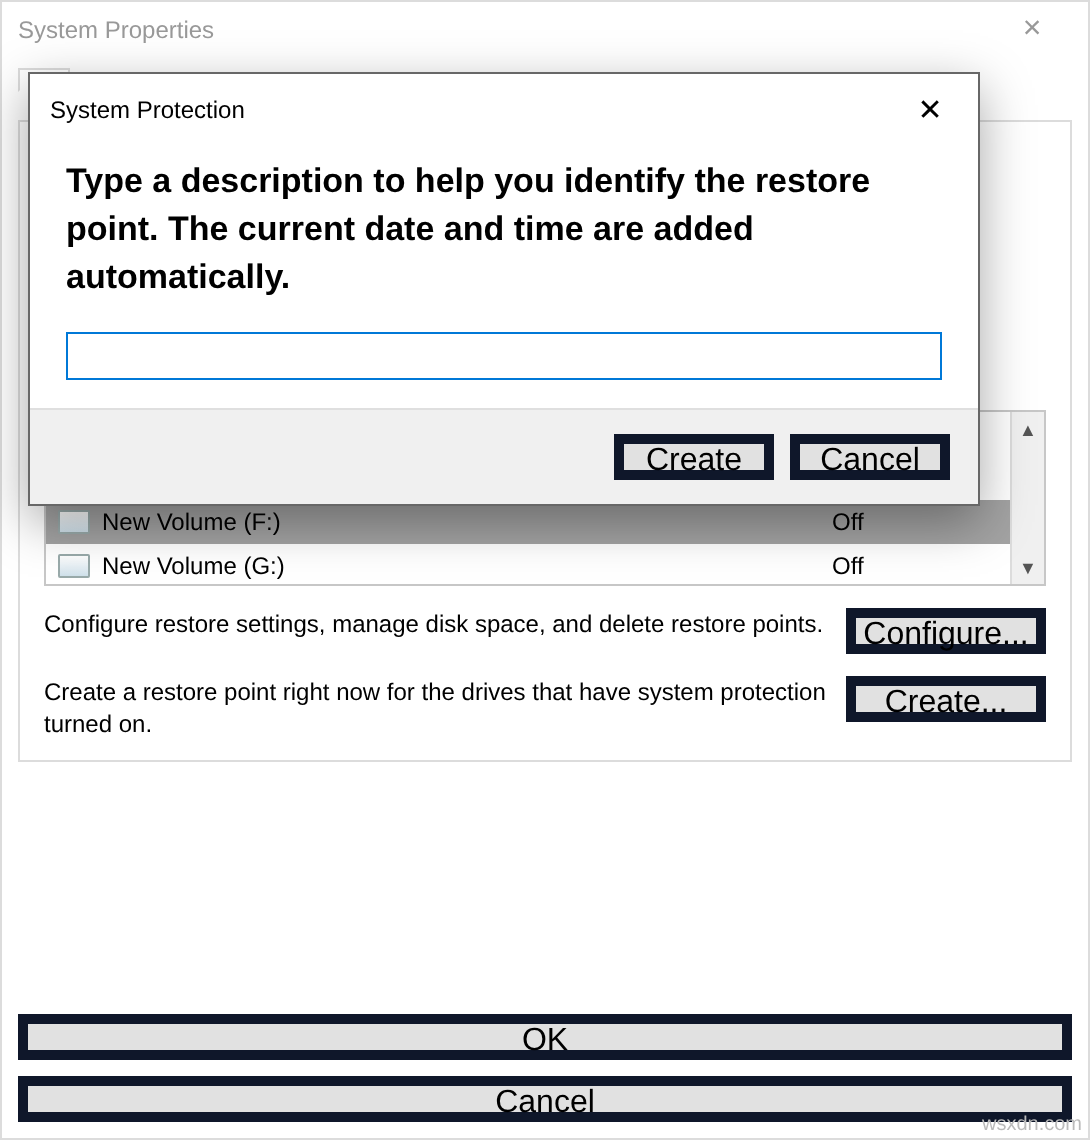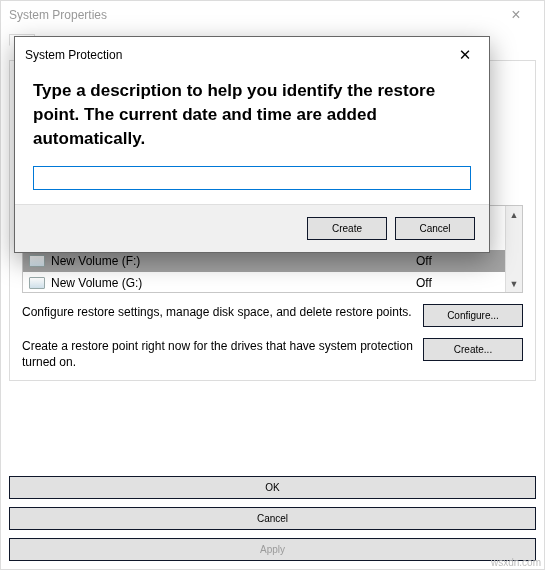--- a/index.html
+++ b/index.html
@@ -19,21 +19,21 @@
     .drive-row { display: flex; align-items: center; height: 22px; padding: 0 6px; }
     .drive-row.sel { background: #a3a3a3; }
     .drive-icon { width: 16px; height: 12px; background: linear-gradient(#fff,#cfe0ea); border: 1px solid #9aa; border-radius: 1px; margin-right: 6px; }
     .drive-name { flex: 1; }
     .drive-status { width: 100px; }
     .scrollbar { position: absolute; right: 0; top: 0; bottom: 0; width: 17px; background: #f0f0f0; border-left: 1px solid #dcdcdc; display: flex; flex-direction: column; justify-content: space-between; align-items: center; }
     .sb-btn { width: 15px; height: 17px; display: flex; align-items: center; justify-content: center; font-size: 9px; color: #555; }
 
     .section { display: flex; align-items: flex-start; margin-top: 11px; gap: 10px; }
     .section .txt { flex: 1; font-size: 12px; line-height: 1.35; }
-    .win-btn { min-width: 100px; height: 23px; background: #e1e1e1; border: 1px solid #0f172a; font-size: 10px; cursor: default; }
+    .win-btn { min-width: 100px; height: 23px; background: #e1e1e1; border: 5px solid #0f172a; font-size: 16px; cursor: default; }
     .win-btn.disabled { color: #9b9b9b; }
 
     .bottom-bar { position: absolute; left: 8px; right: 8px; bottom: 8px; display: flex; justify-content: flex-end; gap: 8px; padding-top: 10px; flex-direction: column; }
     .bottom-bar .win-btn { min-width: 86px; }
 
     
     .dialog { position: absolute; left: 14px; top: 36px; width: 476px; background: #fff; border: 1px solid #676767; box-shadow: 0 8px 24px rgba(0,0,0,.35); z-index: 10; }
     .dlg-titlebar { display: flex; justify-content: space-between; align-items: center; padding: 8px 10px; font-size: 12px; }
     .dlg-close { width: 28px; height: 20px; display: flex; align-items: center; justify-content: center; font-size: 15px; }
     .dlg-body { padding: 6px 18px 14px 18px; }
@@ -95,21 +95,20 @@
     <div class="section">
       <div class="txt">Create a restore point right now for the drives that have system protection turned on.</div>
       <button class="win-btn">Create...</button>
     </div>
 
   </div>
 
   <div class="bottom-bar">
     <button class="win-btn">OK</button>
     <button class="win-btn">Cancel</button>
-    <button class="win-btn disabled">Apply</button>
   </div>
 </div>
 
 <div class="dialog">
   <div class="dlg-titlebar">
     <span>System Protection</span>
     <span class="dlg-close">✕</span>
   </div>
   <div class="dlg-body">
     <div class="dlg-text">Type a description to help you identify the restore point. The current date and time are added automatically.</div>

